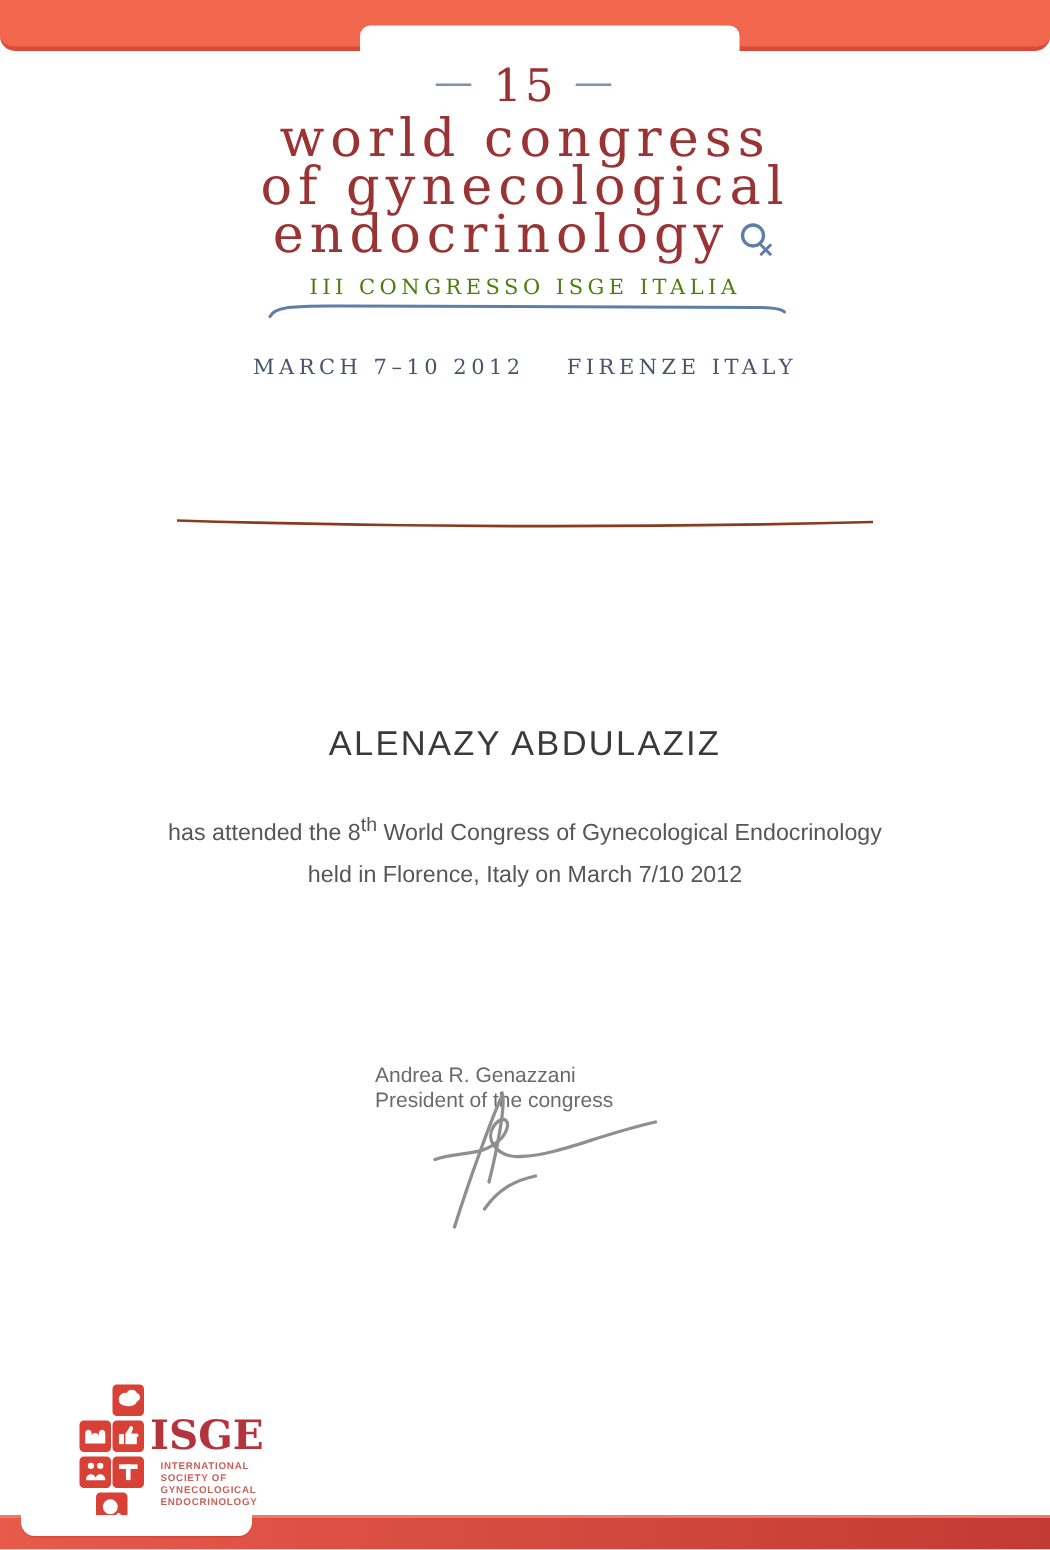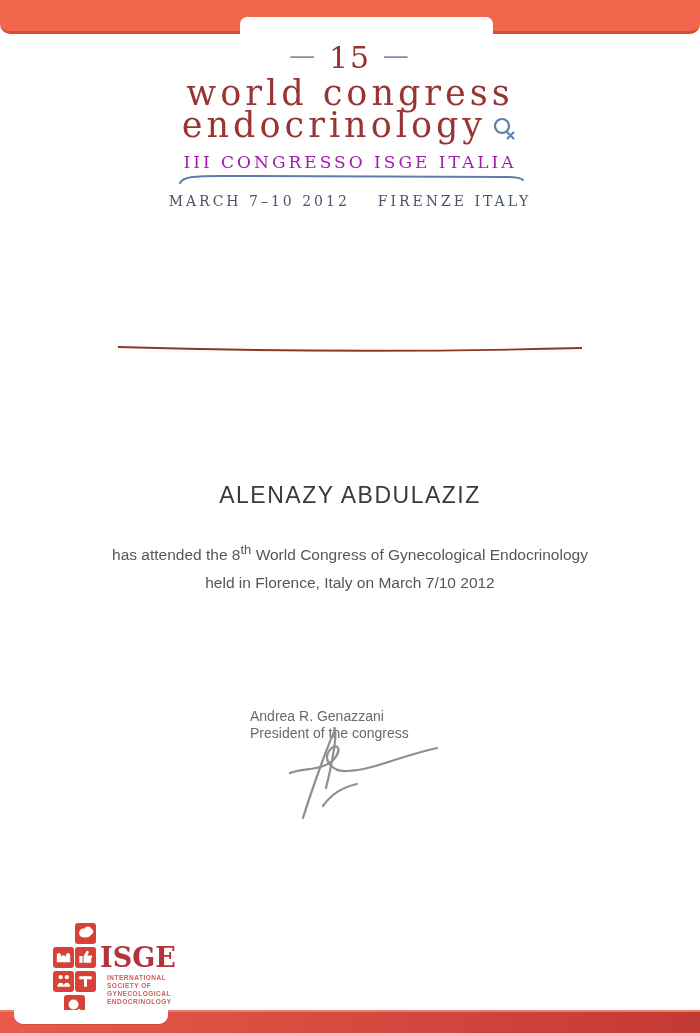--- a/index.html
+++ b/index.html
@@ -37,23 +37,23 @@
 
   
   .header { position:absolute; left:0; top:40px; width:700px; text-align:center;
             font-family:"DejaVu Serif", serif; }
   .line15 { font-size:30px; color:#9a3030; letter-spacing:2px; }
   .line15 .dash { color:#7d91ab; position:relative; top:-4px; font-size:26px; }
   .congress-title { margin-top:2px; font-size:35px; line-height:32px;
             color:#9a3434; letter-spacing:4px; }
   .line3 { white-space:nowrap; }
   .female-icon { display:inline-block; vertical-align:-6px; margin-left:6px; }
-  .subtitle { margin-top:5px; font-size:17px; letter-spacing:3px; color:#a21caf; }
+  .subtitle { margin-top:5px; font-size:14px; letter-spacing:3px; color:#4d7c0f; }
   .swoosh { display:block; margin:1px auto 0 auto; }
-  .dateline { margin-top:8px; font-size:14px; letter-spacing:3px; color:#49536a; }
+  .dateline { margin-top:24px; font-size:14px; letter-spacing:3px; color:#49536a; }
   .dateline .gap { display:inline-block; width:28px; }
 
   
   .cert-title-wrap { position:absolute; left:0; top:342px; width:700px; text-align:center; }
   .cert-title { font-family:"DejaVu Serif", serif; font-size:41px; color:#8a3a1f; }
   .cert-underline { display:block; margin:2px auto 0 auto; }
 
   
   .recipient { position:absolute; left:0; top:482px; width:700px; text-align:center;
                font-size:23px; letter-spacing:1.5px; color:#3a3a3a; }
@@ -92,20 +92,21 @@
   </div>
 
   <div class="header">
     <div class="line15">
       <span class="dash">—</span>
       <span>15</span>
       <span class="dash">—</span>
     </div>
     <div class="congress-title">
       <div>world congress</div>
+      <div>of gynecological</div>
       <div class="line3">
         <span>endocrinology</span><span class="female-icon"><svg width="26" height="26" viewBox="0 0 26 26">
               <circle cx="10" cy="9" r="7" fill="none" stroke="#5c7ea9" stroke-width="2.2"></circle>
               <path d="M15.5,15.5 L21.5,21.5 M21.5,15.5 L15.5,21.5" stroke="#5c7ea9" stroke-width="2" stroke-linecap="round"></path>
             </svg></span>
       </div>
     </div>
     <div class="subtitle">III CONGRESSO ISGE ITALIA</div>
     <svg class="swoosh" width="350" height="12" viewBox="0 0 350 12">
         <path d="M5,10 C8,4 18,2.5 55,3 L330,4 C340,4 346,5 348,7" fill="none" stroke="#5c7ea9" stroke-width="2" stroke-linecap="round"></path>

